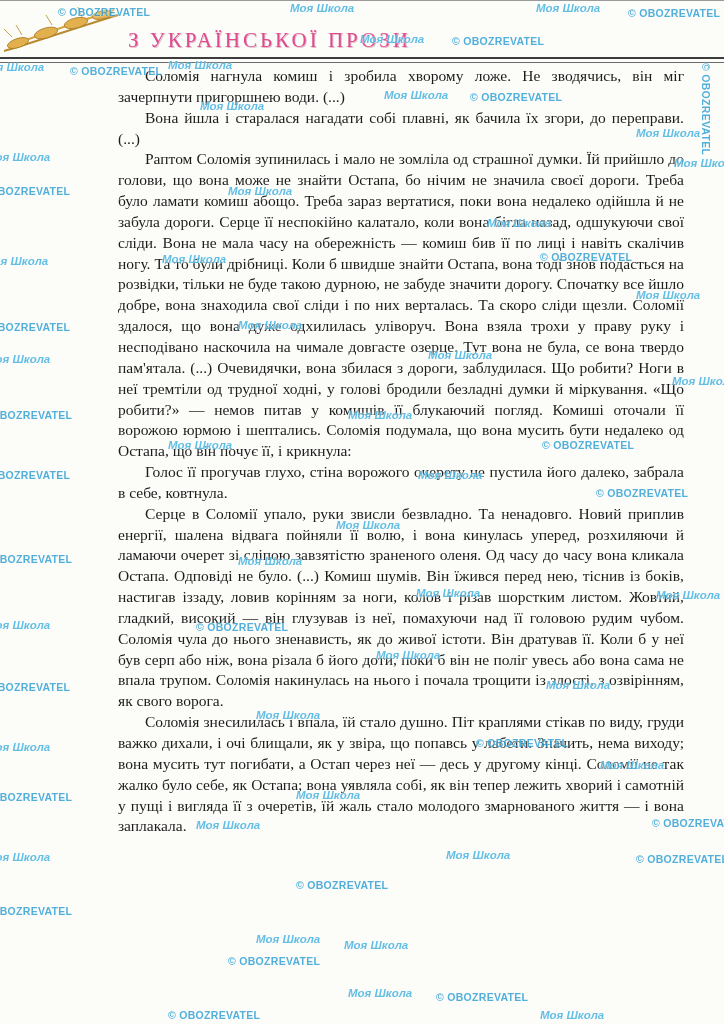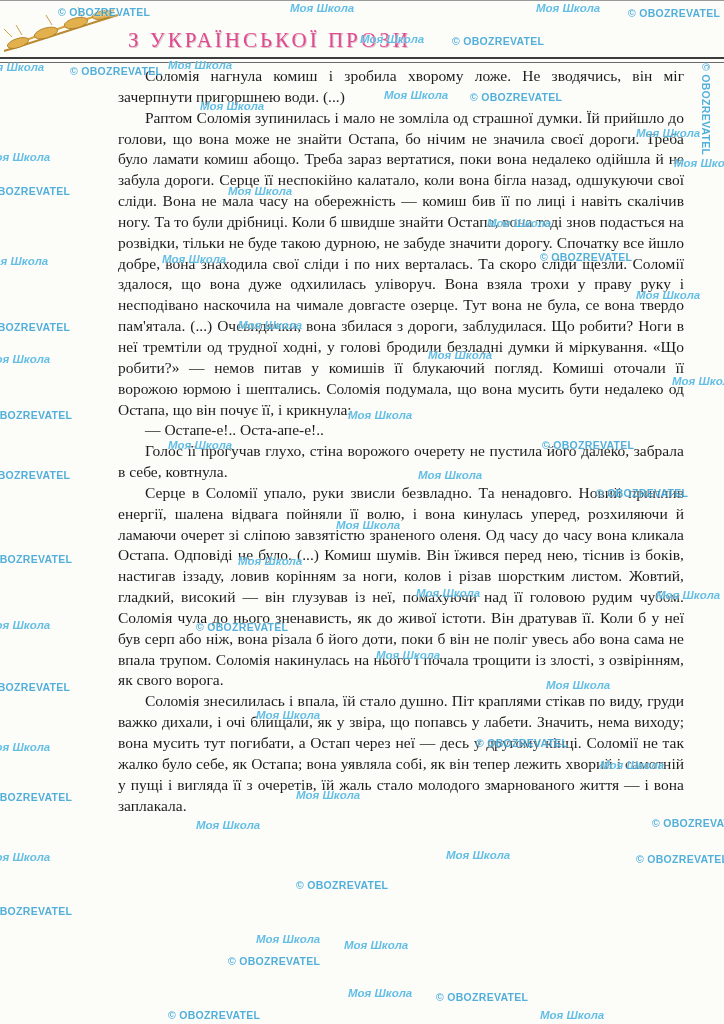--- a/index.html
+++ b/index.html
@@ -132,22 +132,22 @@
         </g>
       </svg>
     </div>
     <h1 class="title">З УКРАЇНСЬКОЇ ПРОЗИ</h1>
   </header>
 
   <div class="rule"></div>
 
   <main>
     <p>Соломія нагнула комиш і зробила хворому ложе. Не зводячись, він міг зачерпнути пригоршнею води. (...)</p>
+    <p>Вона йшла і старалася нагадати собі плавні, як бачила їх згори, до переправи. (...)</p>
     <p>Раптом Соломія зупинилась і мало не зомліла од страшної думки. Їй прийшло до голови, що вона може не знайти Остапа, бо нічим не значила своєї дороги. Треба було ламати комиш абощо. Треба зараз вертатися, поки вона недалеко одійшла й не забула дороги. Серце її неспокійно калатало, коли вона бігла назад, одшукуючи свої сліди. Вона не мала часу на обережність — комиш бив її по лиці і навіть скалічив ногу. Та то були дрібниці. Коли б швидше знайти Остапа, вона тоді знов подасться на розвідки, тільки не буде такою дурною, не забуде значити дорогу. Спочатку все йшло добре, вона знаходила свої сліди і по них верталась. Та скоро сліди щезли. Соломії здалося, що вона дуже одхилилась уліворуч. Вона взяла трохи у праву руку і несподівано наскочила на чимале довгасте озерце. Тут вона не була, се вона твердо пам'ятала. (...) Очевидячки, вона збилася з дороги, заблудилася. Що робити? Ноги в неї тремтіли од трудної ходні, у голові бродили безладні думки й міркування. «Що робити?» — немов питав у комишів її блукаючий погляд. Комиші оточали її ворожою юрмою і шептались. Соломія подумала, що вона мусить бути недалеко од Остапа, що він почує її, і крикнула:</p>
-    <p>— Остапе-е!.. Оста-апе-е!..</p>
     <p>Голос її прогучав глухо, стіна ворожого очерету не пустила його далеко, забрала в себе, ковтнула.</p>
     <p>Серце в Соломії упало, руки звисли безвладно. Та ненадовго. Новий приплив енергії, шалена відвага пойняли її волю, і вона кинулась уперед, розхиляючи й ламаючи очерет зі сліпою завзятістю зраненого оленя. Од часу до часу вона кликала Остапа. Одповіді не було. (...) Комиш шумів. Він їжився перед нею, тіснив із боків, настигав іззаду, ловив корінням за ноги, колов і різав шорстким листом. Жовтий, гладкий, високий — він глузував із неї, помахуючи над її головою рудим чубом. Соломія чула до нього зненависть, як до живої істоти. Він дратував її. Коли б у неї був серп або ніж, вона різала б його доти, поки б він не поліг увесь або вона сама не впала трупом. Соломія накинулась на нього і почала трощити із злості, з озвірінням, як свого ворога.</p>
     <p>Соломія знесилилась і впала, їй стало душно. Піт краплями стікав по виду, груди важко дихали, і очі блищали, як у звіра, що попавсь у лабети. Значить, нема виходу; вона мусить тут погибати, а Остап через неї — десь у другому кінці. Соломії не так жалко було себе, як Остапа; вона уявляла собі, як він тепер лежить хворий і самотній у пущі і вигляда її з очеретів, їй жаль стало молодого змарнованого життя — і вона заплакала.</p>
   </main>
 
   <footer>
     
     
   </footer>
 

